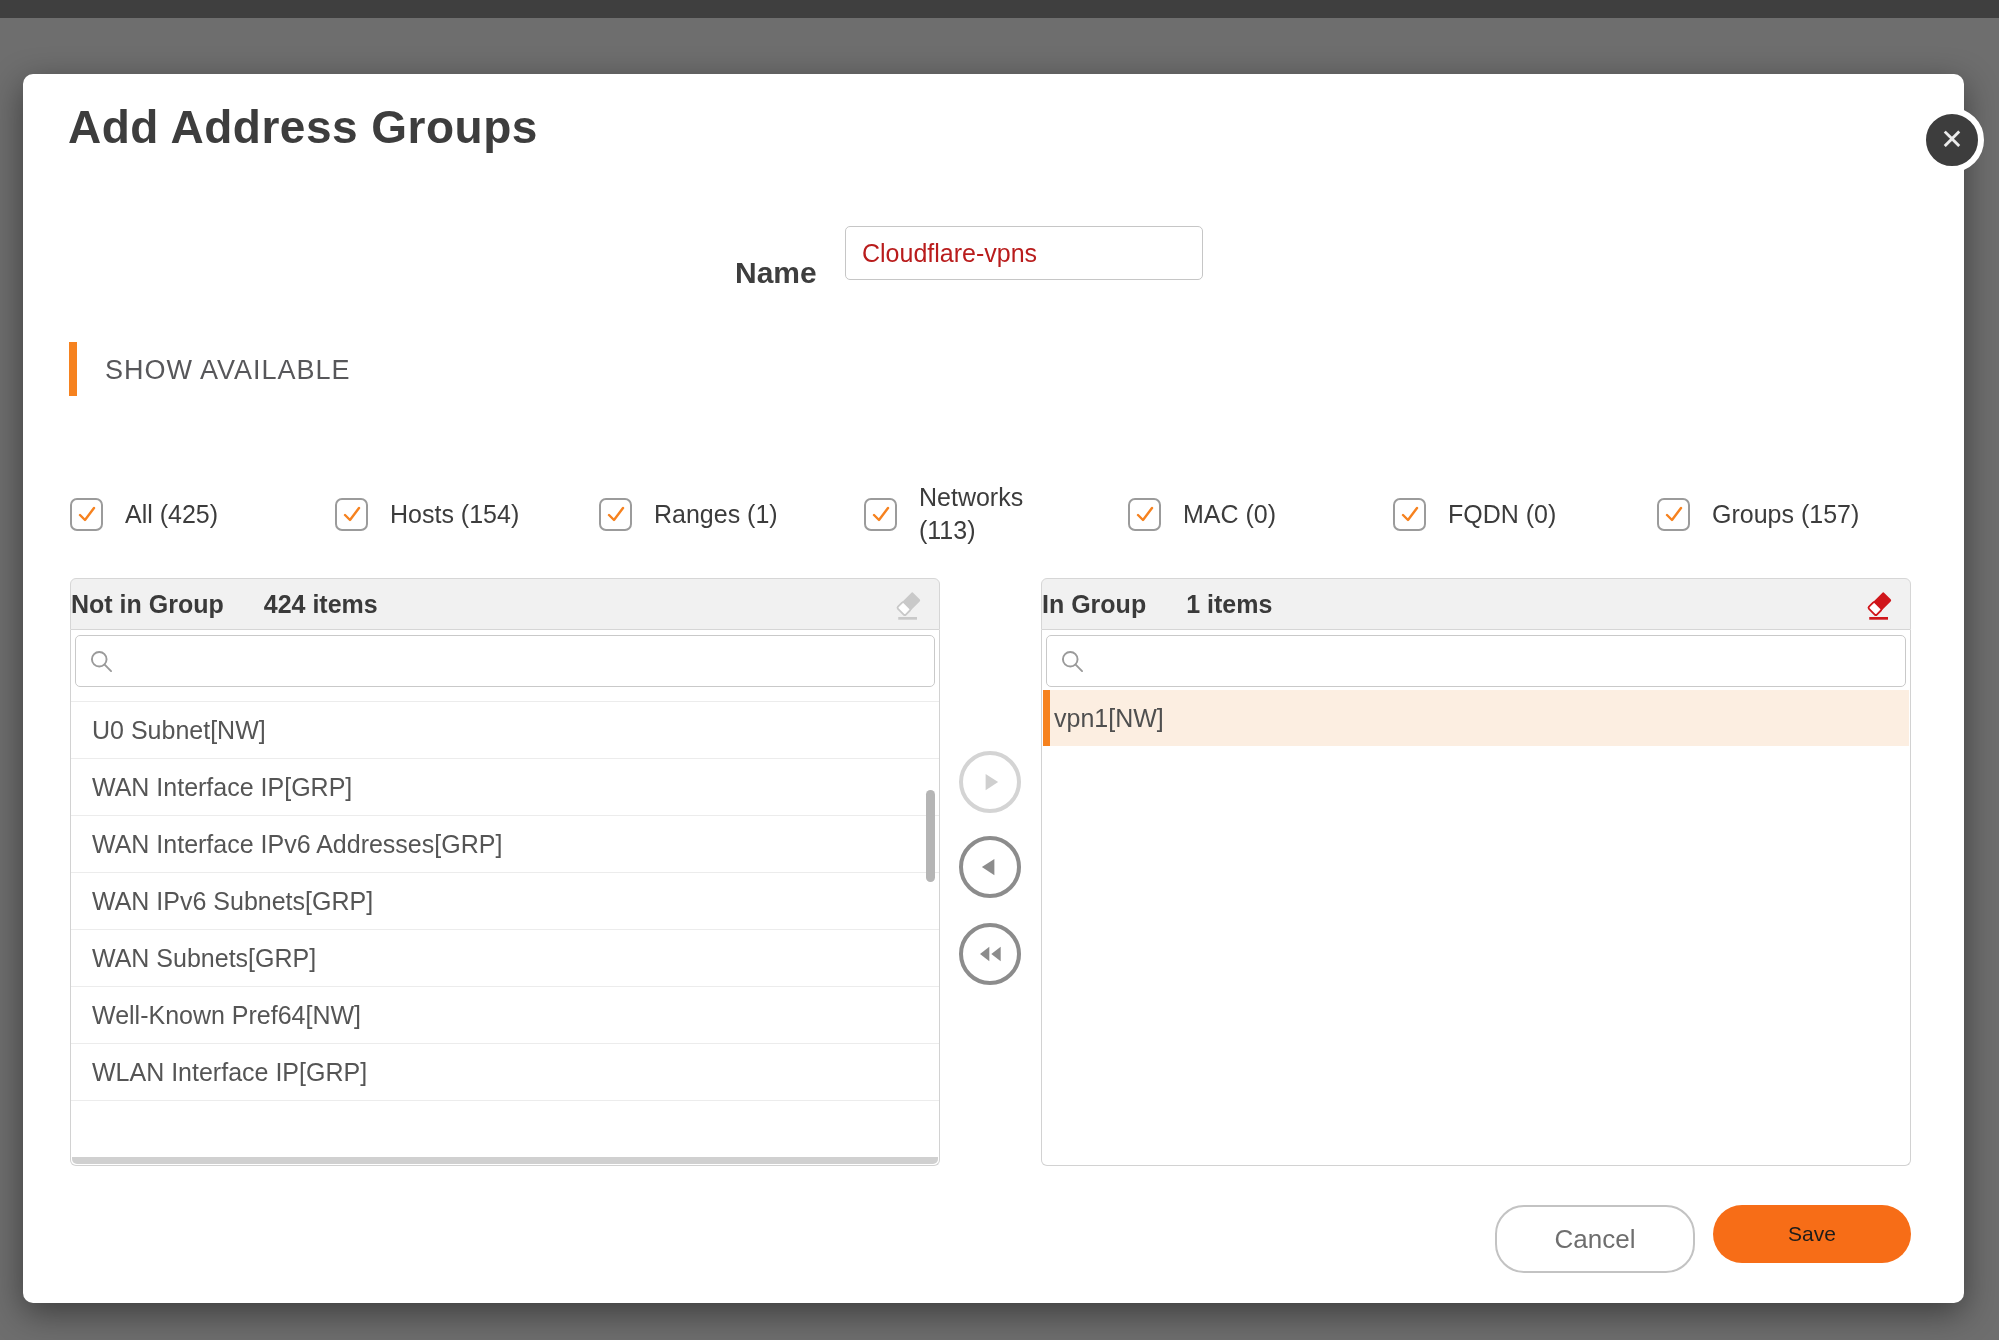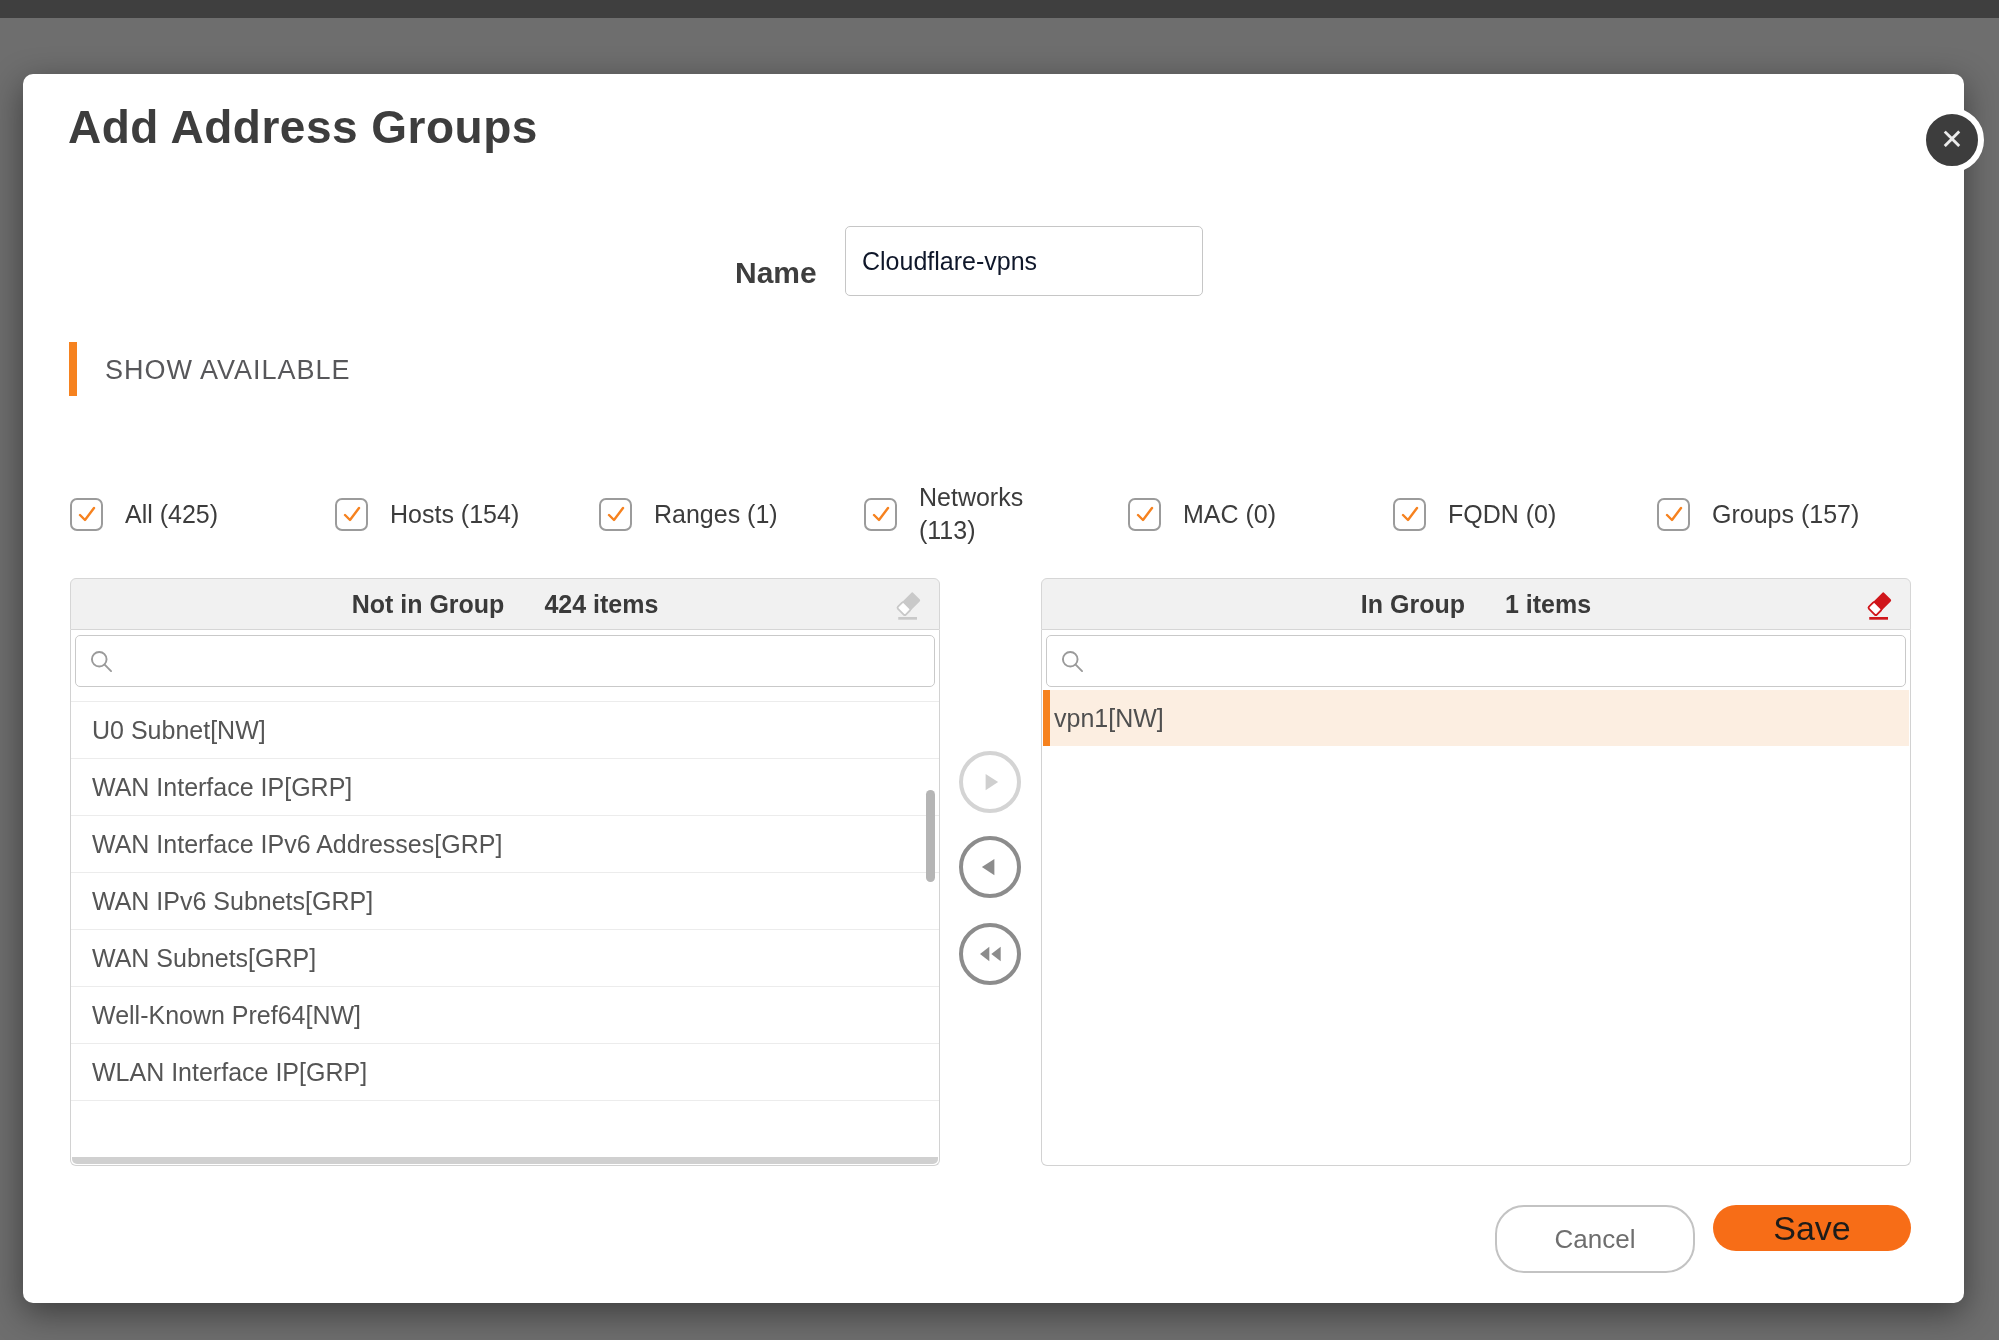--- a/index.html
+++ b/index.html
@@ -15,22 +15,22 @@
   }
   .title{position:absolute;left:45px;top:26px;font-size:46px;font-weight:700;color:#3d3d3d;letter-spacing:.5px}
   .close-btn{
     position:absolute;left:1897px;top:34px;width:52px;height:52px;border-radius:50%;
     background:#3d3d3d;border:6px solid #ffffff;box-sizing:content-box;
     display:flex;align-items:center;justify-content:center;cursor:pointer;padding:0
   }
   .close-btn span{color:#ececec;font-size:28px;line-height:28px;font-weight:400}
   .name-label{position:absolute;left:712px;top:182px;font-size:30px;font-weight:700;color:#3e3e3e}
   .name-input{
-    position:absolute;left:822px;top:152px;width:358px;height:70px;box-sizing:border-box;
-    border:1px solid #c6c6c6;border-radius:5px;padding:0 16px;font-size:25px;color:#0f172a;
+    position:absolute;left:822px;top:152px;width:358px;height:54px;box-sizing:border-box;
+    border:1px solid #c6c6c6;border-radius:5px;padding:0 16px;font-size:25px;color:#b91c1c;
     font-family:inherit;outline:none;background:#fff
   }
   .section-bar{position:absolute;left:46px;top:268px;width:8px;height:54px;background:#f6821f}
   .section-title{position:absolute;left:82px;top:281px;font-size:27px;color:#57575a;letter-spacing:1px}
 
   
   .filter{position:absolute;top:421px;height:38px;display:flex;align-items:center;gap:22px}
   .f0{left:47px}.f1{left:312px}.f2{left:576px}.f3{left:841px}.f4{left:1105px}.f5{left:1370px}.f6{left:1634px}
   .checkbox{
     width:33px;height:33px;box-sizing:border-box;border:2px solid #9b9b9b;border-radius:7px;
@@ -38,21 +38,21 @@
   }
   .checkbox svg{width:24px;height:24px}
   .filter-label{font-size:25px;color:#3c3c3c;font-weight:500;line-height:32px;white-space:nowrap}
   .filter-label.two{display:flex;flex-direction:column;line-height:33px}
 
   
   .panel{position:absolute;top:504px;width:870px;height:588px}
   .panel.left{left:47px}.panel.right{left:1018px}
   .panel-header{
     height:52px;box-sizing:border-box;background:#f1f1f1;border:1px solid #d6d6d6;
-    border-radius:6px 6px 0 0;display:flex;align-items:center;justify-content:center;gap:40px;position:relative
+    border-radius:6px 6px 0 0;display:flex;align-items:center;justify-content:flex-start;gap:40px;position:relative
   }
   .panel-title,.panel-count{font-size:25px;font-weight:700;color:#3a3a3a}
   .eraser-btn{position:absolute;right:12px;top:8px;width:38px;height:38px;border:none;background:none;padding:0;cursor:pointer}
   .panel-body{
     position:relative;height:536px;box-sizing:border-box;background:#fff;overflow:hidden;
     border:1px solid #d2d2d2;border-top:none;border-radius:0 0 6px 6px
   }
   .search-wrap{position:absolute;left:4px;right:4px;top:5px;height:52px}
   .search-input{
     width:100%;height:100%;box-sizing:border-box;border:1px solid #c9c9c9;border-radius:5px;
@@ -80,22 +80,22 @@
   .xfer.right{top:677px;border:4px solid #d4d4d4}
   .xfer.left{top:762px;border:4px solid #8c8c8c}
   .xfer.allleft{top:849px;border:4px solid #8c8c8c}
 
   
   .cancel-btn{
     position:absolute;left:1472px;top:1131px;width:200px;height:68px;border-radius:29px;
     border:2px solid #c3c3c3;background:#fff;color:#6e6e6e;font-size:26px;font-family:inherit;cursor:pointer
   }
   .save-btn{
-    position:absolute;left:1690px;top:1131px;width:198px;height:46px;border-radius:29px;border:none;
-    background:#f76d17;color:#1d1c1a;font-size:34px;font-weight:500;font-family:inherit;cursor:pointer
+    position:absolute;left:1690px;top:1131px;width:198px;height:58px;border-radius:29px;border:none;
+    background:#f76d17;color:#1d1c1a;font-size:21px;font-weight:500;font-family:inherit;cursor:pointer
   }
 </style>
 </head>
 <body>
 
 <div class="top-strip"></div>
 
 <div class="dialog">
 
   <div class="title">Add Address Groups</div>

